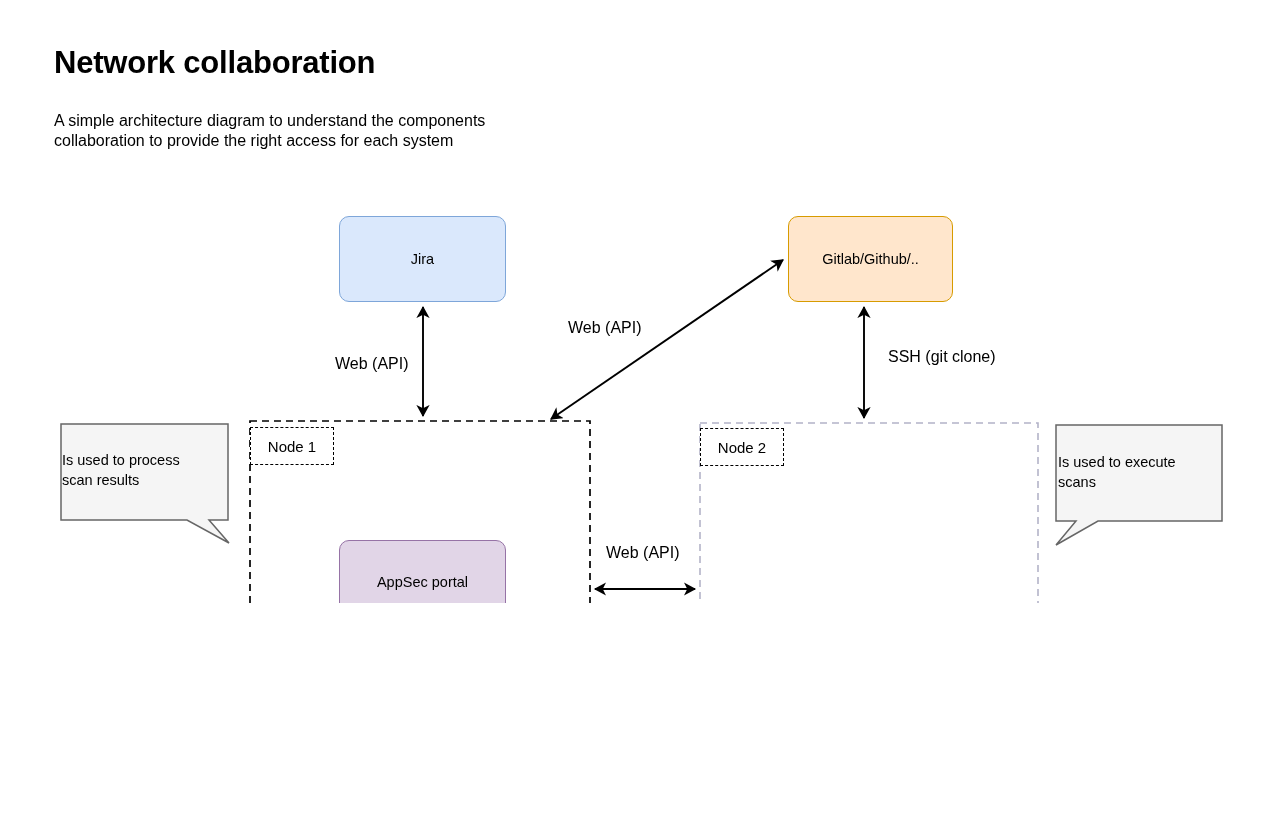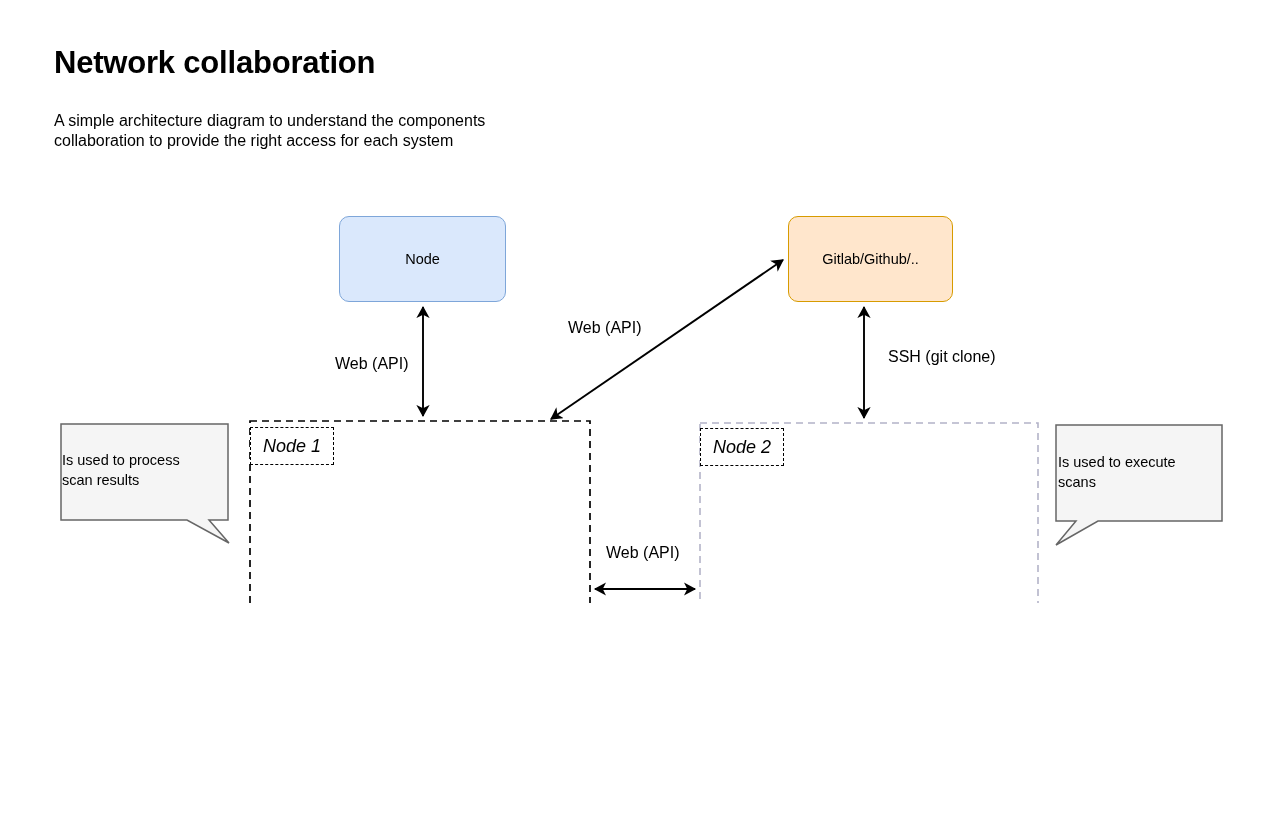--- a/index.html
+++ b/index.html
@@ -84,22 +84,21 @@
 
   
   .node-label {
     position: absolute;
     box-sizing: border-box;
     border: 1.6px dashed #000000;
     background: #ffffff;
     display: flex;
     align-items: center;
     justify-content: center;
-    font-size: 18px;
-    font-style: italic;
+    font-size: 15px;
   }
   .label-node1 { left: 250px; top: 427px; width: 84px; height: 38px; }
   .label-node2 { left: 700px; top: 428px; width: 84px; height: 38px; }
 
   
   .callout-text {
     position: absolute;
     font-size: 14.5px;
     line-height: 20px;
     text-align: left;
@@ -146,27 +145,30 @@
     <line x1="864" y1="307" x2="864" y2="418" stroke="#000000" stroke-width="1.9" marker-start="url(#arrowEnd)" marker-end="url(#arrowEnd)"></line>
 
     <line x1="595" y1="589" x2="695" y2="589" stroke="#000000" stroke-width="1.9" marker-start="url(#arrowEnd)" marker-end="url(#arrowEnd)"></line>
 
     <path d="M 61 424 L 228 424 L 228 520 L 209 520 L 229 543 L 187 520 L 61 520 Z" fill="#f5f5f5" stroke="#666666" stroke-width="1.5" stroke-linejoin="miter"></path>
 
     <path d="M 1056 425 L 1222 425 L 1222 521 L 1098 521 L 1056 545 L 1076 521 L 1056 521 Z" fill="#f5f5f5" stroke="#666666" stroke-width="1.5" stroke-linejoin="miter"></path>
   </svg>
 
   <div class="node-box node-jira">
-    <span>Node</span>
+    <span>Jira</span>
   </div>
 
   <div class="node-box node-git">
     <span>Gitlab/Github/..</span>
   </div>
 
+  <div class="node-box node-appsec">
+    <span>AppSec portal</span>
+  </div>
 
 
   <div class="node-label label-node1">
     <span>Node 1</span>
   </div>
 
   <div class="node-label label-node2">
     <span>Node 2</span>
   </div>
 

